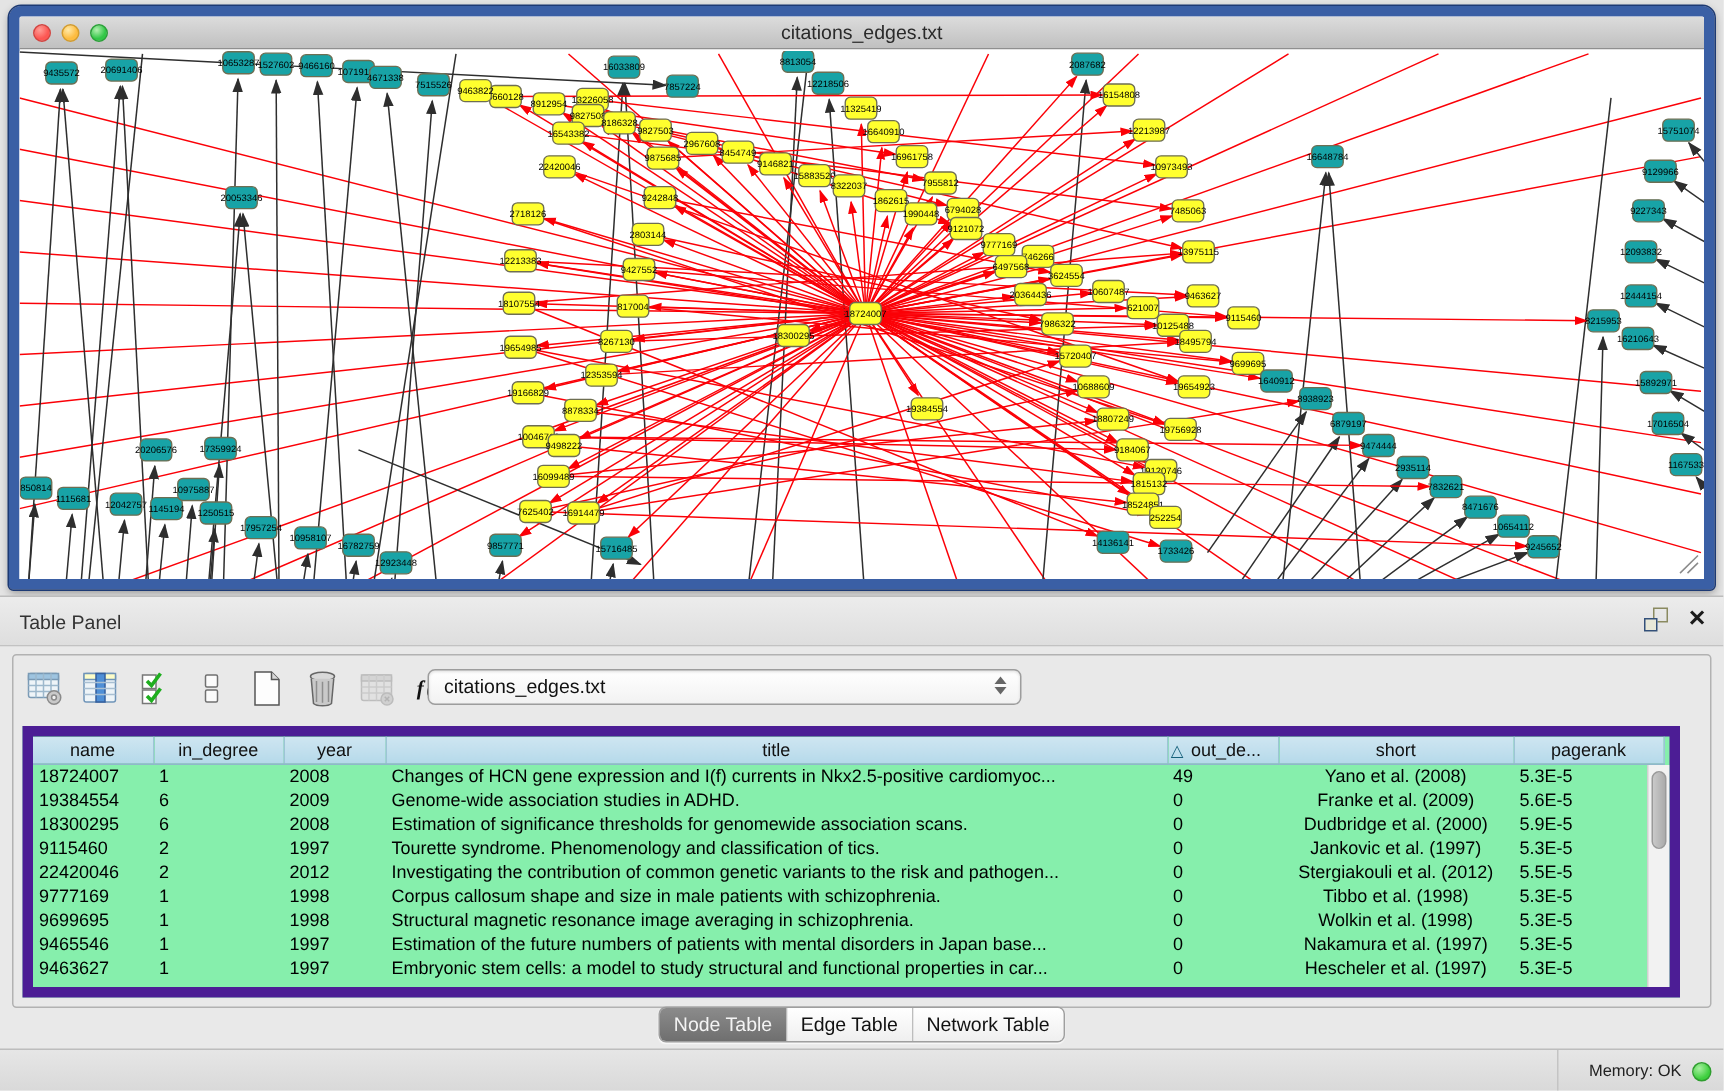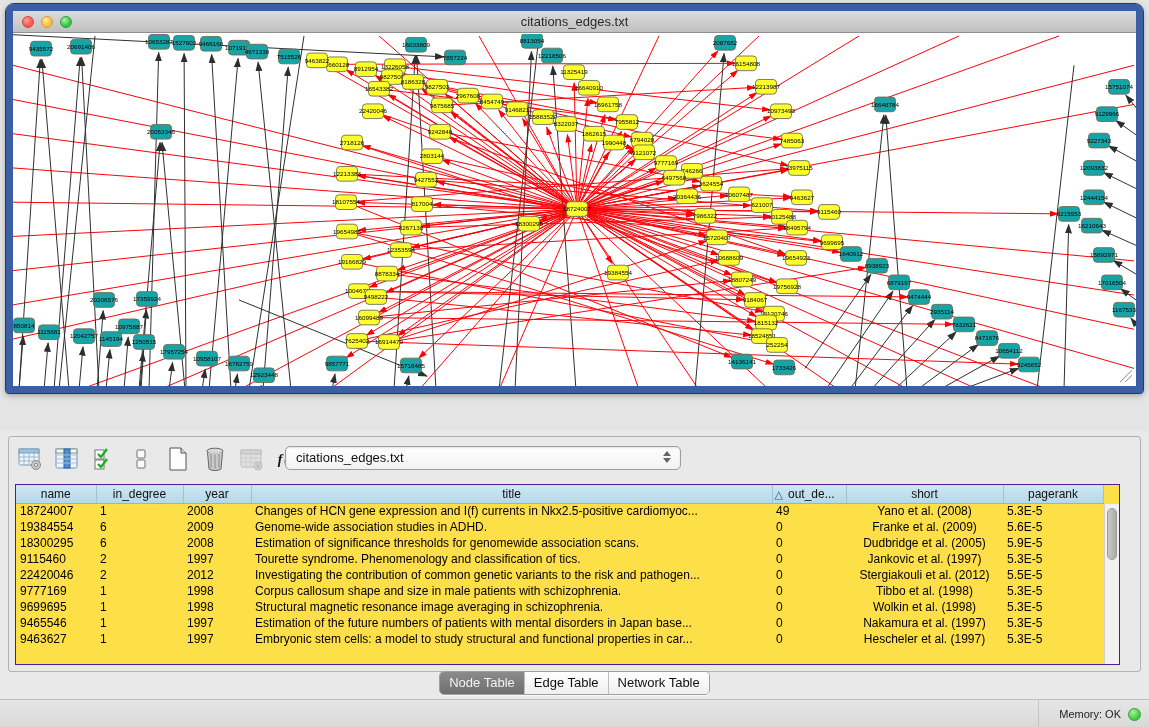--- a/index.html
+++ b/index.html
@@ -41,21 +41,21 @@
   .toolbar { position:absolute; left:8px; top:5px; height:34px; display:flex; align-items:center; gap:11px; }
   .tb-icon { width:26px; height:26px; display:flex; align-items:center; justify-content:center; }
   .combobox { position:absolute; left:276px; top:9px; width:396px; height:24px; background:linear-gradient(#fff,#f2f2f2);
     border:1px solid #9d9d9d; border-radius:5px; box-shadow:inset 0 1px 2px rgba(0,0,0,.12);
     font-size:13px; color:#111; line-height:22px; padding-left:10px; }
   .combo-arrows { position:absolute; right:9px; top:4px; display:flex; flex-direction:column; gap:2px; }
   .combo-arrows .up { width:0; height:0; border-left:4px solid transparent; border-right:4px solid transparent; border-bottom:5px solid #666; }
   .combo-arrows .dn { width:0; height:0; border-left:4px solid transparent; border-right:4px solid transparent; border-top:5px solid #666; }
 
   .table-box { position:absolute; left:6px; top:47px; right:20px; height:181px;
-    border:1px solid #4c1d95; background:#fde047; overflow:hidden; }
+    border:7px solid #4c1d95; background:#86efac; overflow:hidden; }
   table.data { border-collapse:collapse; table-layout:fixed; width:1087px; }
   table.data th { height:18px; background:linear-gradient(#cfe6f1,#b5d9ea); border-right:1px solid #9dc4d6;
     border-bottom:1px solid #8fb8ca; font-size:12px; font-weight:normal; color:#111; text-align:center;
     overflow:hidden; white-space:nowrap; }
   table.data th.sorted { text-align:left; padding-left:2px; }
   table.data th .tri { color:#16607a; margin-right:5px; font-size:11px; }
   table.data td { height:16px; font-size:12px; color:#000; padding:0 4px; overflow:hidden; white-space:nowrap; }
   table.data td.c { text-align:center; }
   .vscroll { position:absolute; right:0; top:19px; bottom:0; width:15px; background:#f2f2f2; border-left:1px solid #d0d0d0; }
   .vscroll .thumb { position:absolute; left:2px; top:4px; width:10px; height:52px; background:linear-gradient(90deg,#c9c9c9,#ababab); border:1px solid #9a9a9a; border-radius:6px; }
@@ -785,20 +785,30 @@
             <text x="412" y="369.3" font-size="6.3" text-anchor="middle" fill="#000">15716485</text>
           </g>
           <g stroke="#8a8a8a" stroke-width="1">
             <line x1="1121" y1="384" x2="1133" y2="372"></line>
             <line x1="1126" y1="384" x2="1133" y2="377"></line>
           </g>
         </svg>
     </div>
   </div>
 
+  <div class="panel-header">
+    <span class="ph-title">Table Panel</span>
+    <div class="ph-icons">
+      <div class="float-icon">
+          <div class="sq2"></div>
+          <div class="sq1"></div>
+        </div>
+      <div class="close-x">×</div>
+    </div>
+  </div>
 
   <div class="panel-body">
     <div class="inset">
       <div class="toolbar" id="toolbar-icons">
           <div class="tb-icon">
             <svg width="25" height="24" viewBox="0 0 25 24">
               <rect x="1" y="2" width="20" height="16" rx="1.5" fill="#eef4f8" stroke="#7a9ab5"></rect>
               <rect x="1" y="2" width="20" height="4" fill="#9ec4e0" stroke="#7a9ab5"></rect>
               <path d="M6 2v16 M11 2v16 M16 2v16 M1 10h20 M1 14h20" stroke="#9db8cc" fill="none"></path>
               <circle cx="18" cy="18" r="4.5" fill="#c9c9c9" stroke="#8a8a8a"></circle>
@@ -903,21 +913,21 @@
                 <td>0</td>
                 <td class="c">Franke et al. (2009)</td>
                 <td>5.6E-5</td>
               </tr>
               <tr>
                 <td>18300295</td>
                 <td>6</td>
                 <td>2008</td>
                 <td>Estimation of significance thresholds for genomewide association scans.</td>
                 <td>0</td>
-                <td class="c">Dudbridge et al. (2005)</td>
+                <td class="c">Dudbridge et al. (2000)</td>
                 <td>5.9E-5</td>
               </tr>
               <tr>
                 <td>9115460</td>
                 <td>2</td>
                 <td>1997</td>
                 <td>Tourette syndrome. Phenomenology and classification of tics.</td>
                 <td>0</td>
                 <td class="c">Jankovic et al. (1997)</td>
                 <td>5.3E-5</td>

